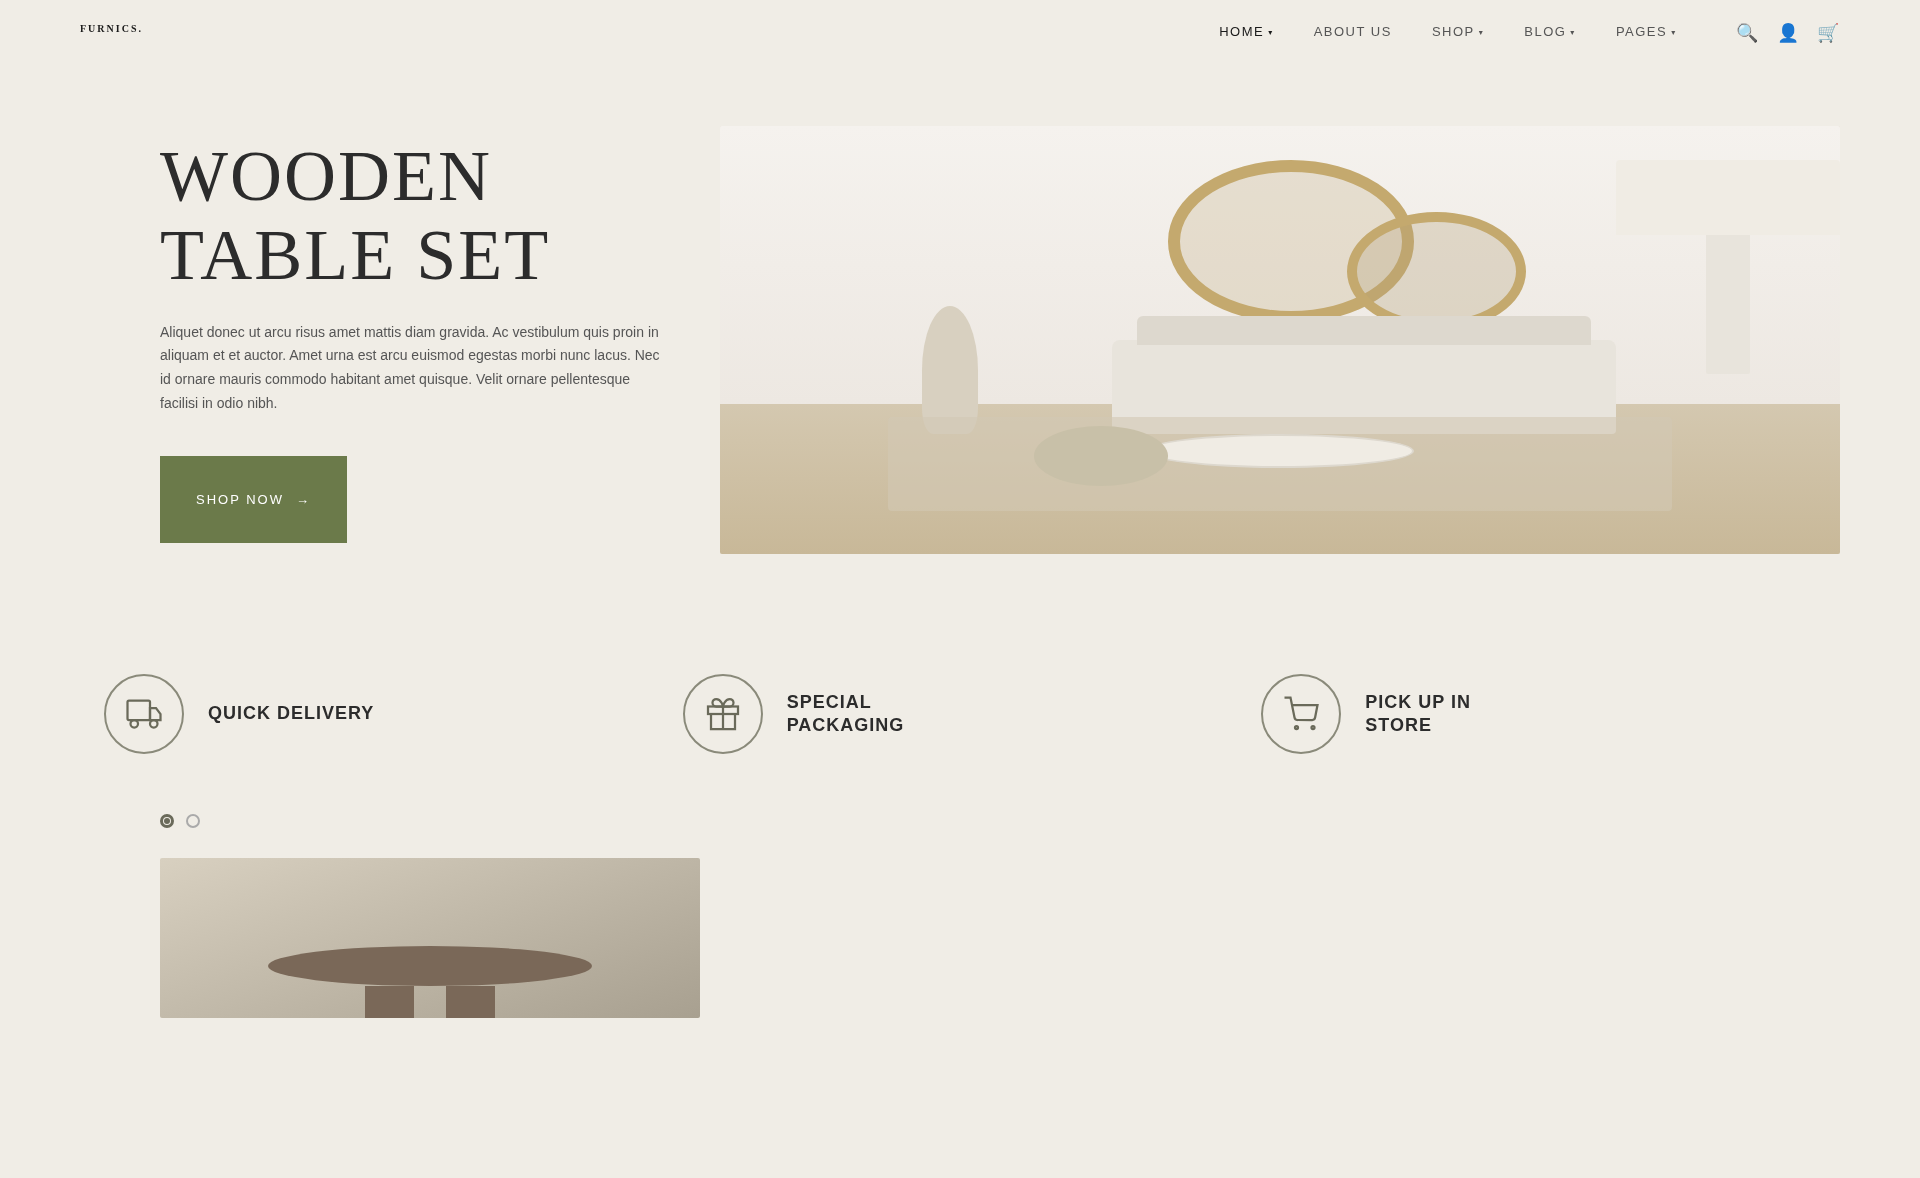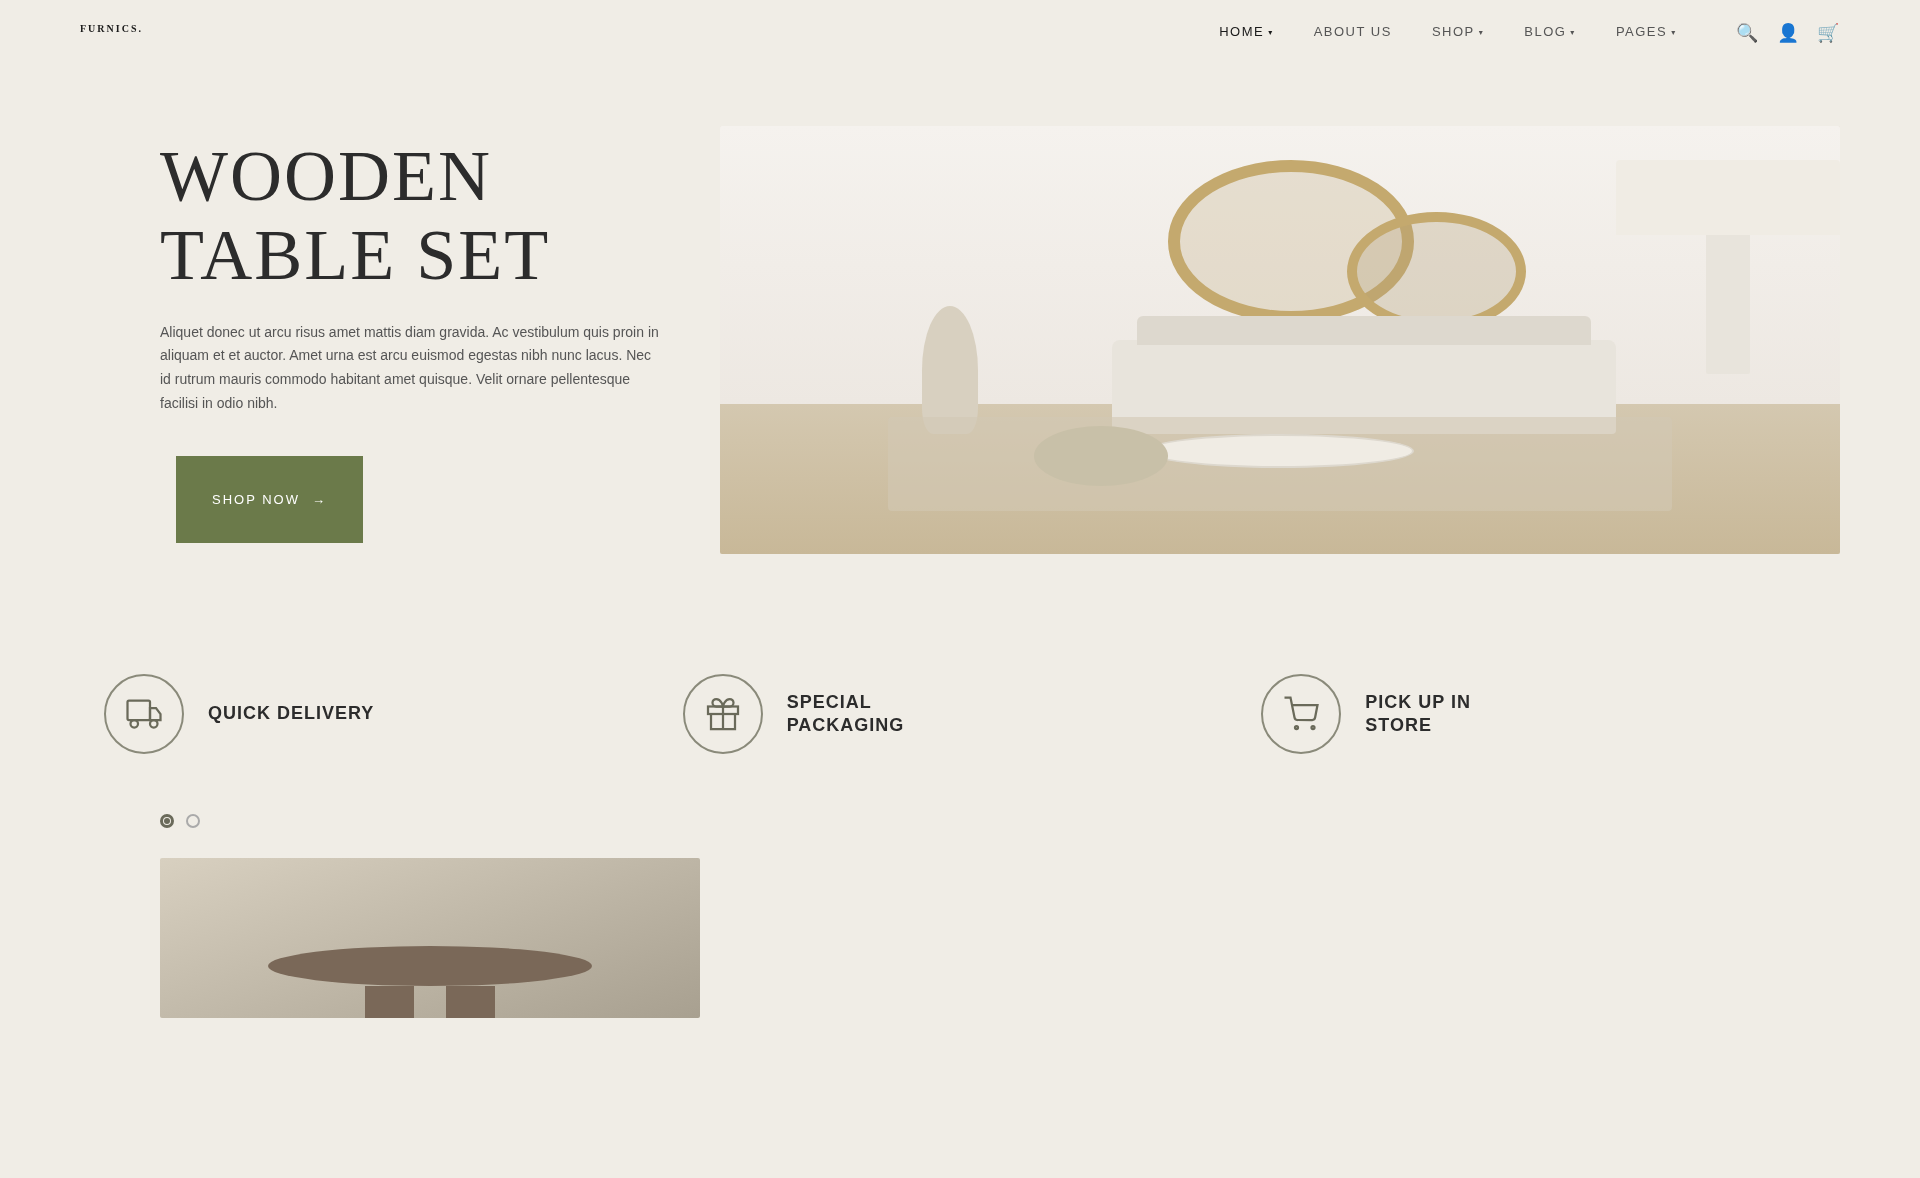--- a/index.html
+++ b/index.html
@@ -100,21 +100,20 @@
       gap: 12px;
       background-color: #6b7a4a;
       color: #fff;
       padding: 36px 36px;
       font-family: Arial, sans-serif;
       font-size: 13px;
       letter-spacing: 2px;
       text-transform: uppercase;
       cursor: pointer;
       border: none;
-      margin-left: 16px;
     }
     .hero-image {
       flex: 1;
       height: 428px;
       background: linear-gradient(135deg, #e8e3d8 0%, #d4cfc5 100%);
       position: relative;
       overflow: hidden;
       border-radius: 2px;
     }
     
@@ -385,21 +384,21 @@
       <span class="nav-icon">🔍</span>
       <span class="nav-icon">👤</span>
       <span class="nav-icon">🛒</span>
     </div>
   </nav>
 </header>
 
 <section class="hero">
   <div class="hero-text">
     <h1 class="hero-title">WOODEN TABLE SET</h1>
-    <p class="hero-desc">Aliquet donec ut arcu risus amet mattis diam gravida. Ac vestibulum quis proin in aliquam et et auctor. Amet urna est arcu euismod egestas nibh nunc lacus. Nec id rutrum mauris commodo habitant amet quisque. Velit ornare pellentesque facilisi in odio nibh.</p>
+    <p class="hero-desc">Aliquet donec ut arcu risus amet mattis diam gravida. Ac vestibulum quis proin in aliquam et et auctor. Amet urna est arcu euismod egestas morbi nunc lacus. Nec id ornare mauris commodo habitant amet quisque. Velit ornare pellentesque facilisi in odio nibh.</p>
     <button class="shop-now-btn">
       <span>SHOP NOW</span>
       <span>→</span>
     </button>
   </div>
   <div class="hero-image">
     <div class="room-bg"></div>
     <div class="room-wall"></div>
     <div class="room-floor"></div>
     <div class="mirror1"></div>

